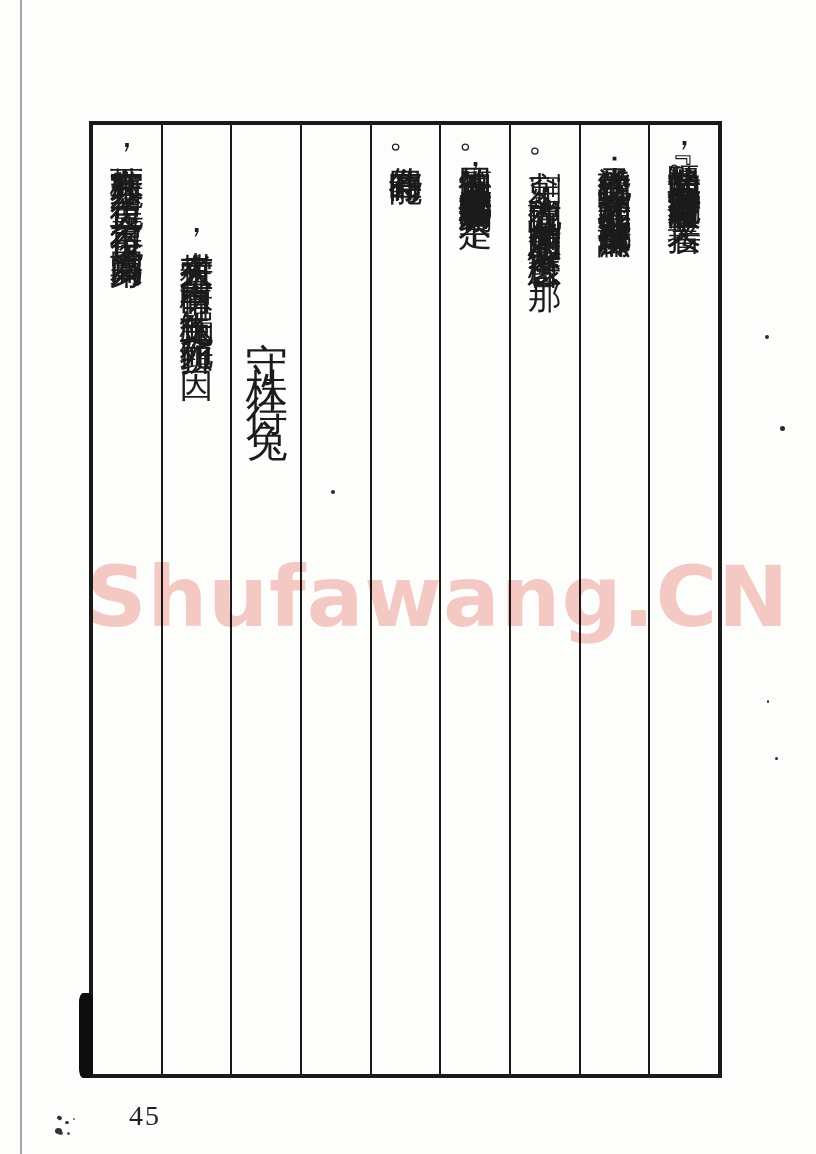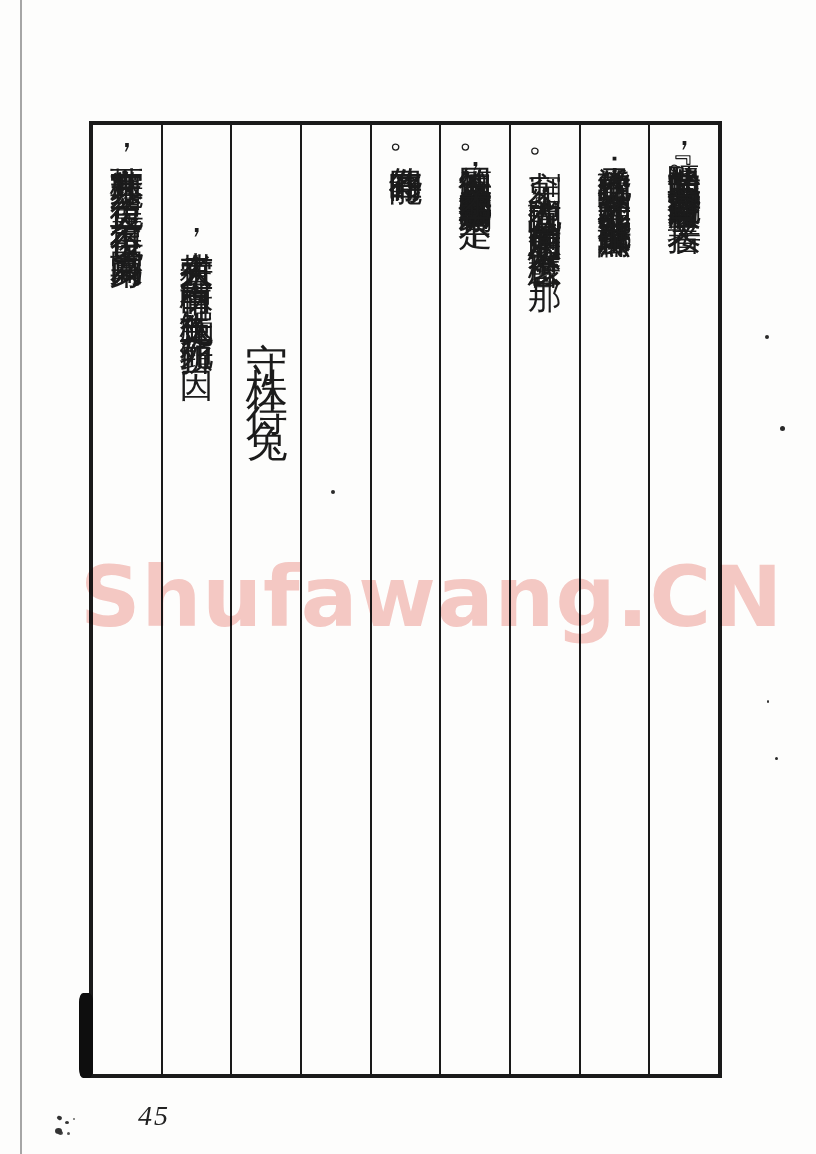--- a/index.html
+++ b/index.html
@@ -50,21 +50,21 @@
   }
   .col-indent .vtext { margin-top:104px; }
   .col-title .vtext {
     margin-top:184px;
     font-size:42px;
     letter-spacing:26px;
   }
 
   
   .watermark {
-    position:absolute; left:80px; top:548px;
+    position:absolute; left:86px; top:548px;
     width:648px; height:110px;
     font-family:"DejaVu Sans","Liberation Sans",sans-serif;
     font-weight:700;
     font-size:84px;
     letter-spacing:1px;
     color:#ec8f87;
     opacity:0.48;
     mix-blend-mode:multiply;
     white-space:nowrap;
     z-index:30;
@@ -91,27 +91,26 @@
   
   .smudge { position:absolute; left:53px; top:1112px; width:30px; height:32px; z-index:8; }
   .smudge i { position:absolute; background:#333; border-radius:50%; display:block; }
   .smudge .d1 { left:4px;  top:4px;  width:5px; height:4px; transform:rotate(20deg); }
   .smudge .d2 { left:12px; top:9px;  width:4px; height:3px; }
   .smudge .d3 { left:2px;  top:16px; width:7px; height:6px; box-shadow:2px 2px 0 -1px #444; }
   .smudge .d4 { left:14px; top:20px; width:3px; height:3px; background:#555; }
   .smudge .d5 { left:20px; top:6px;  width:2px; height:2px; background:#666; }
 
   .page-number {
-    position:absolute; left:138px; top:1100px;
+    position:absolute; left:129px; top:1100px;
     font-family:"Liberation Serif","DejaVu Serif",serif;
     font-size:28px;
     letter-spacing:2px;
     color:#222;
     z-index:12;
-    font-style:italic;
   }
 </style>
 </head>
 <body>
 
 <div>
 
   <div class="edge-line"></div>
 
   <div class="page-box">

